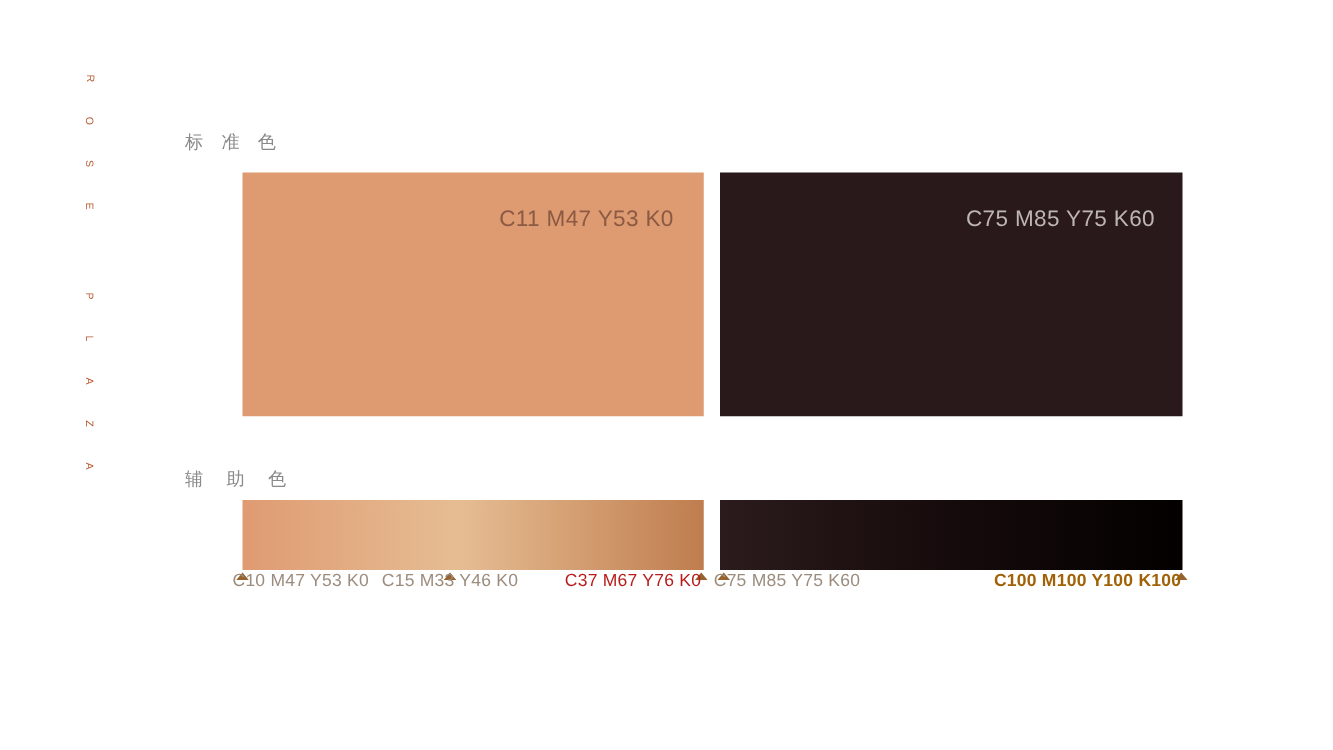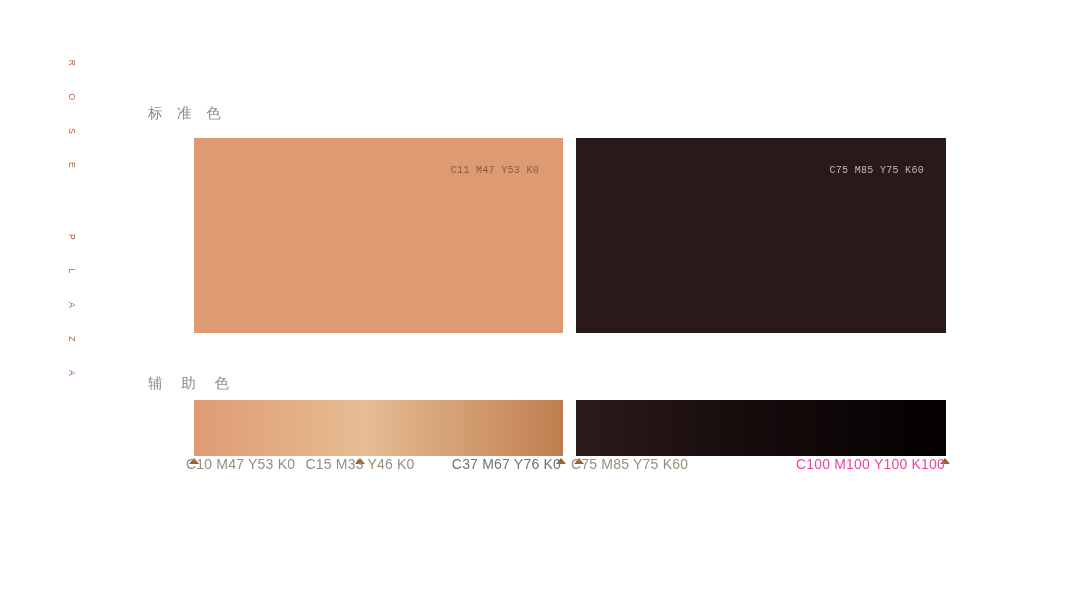--- a/index.html
+++ b/index.html
@@ -50,24 +50,24 @@
   #title-standard { left:148px; top:104px; }
   #title-auxiliary { left:148px; top:374px;font-family:Liberation Mono, monospace; }
 
   
   .swatch {
     position:absolute;
     display:block;
   }
   .swatch-label {
     position:absolute;
-    font-size:10px;
+    font-size:18px;
     letter-spacing:0.3px;
     white-space:nowrap;
-    font-family:Liberation Mono, monospace;
+    font-family:Liberation Sans, sans-serif;
     margin-left:40px;
   }
 
   #swatch-primary {
     left:194px; top:138px;
     width:369px; height:195px;
   }
   #swatch-primary-label {
     right:24px; top:27px;
     color:#8a5a44;
@@ -161,17 +161,17 @@
   <div class="gradient-bar" id="gradient-dark" style="background: linear-gradient(to right, rgb(43, 27, 28) 0%, rgb(24, 12, 13) 45%, rgb(3, 0, 0) 100%);"></div>
 
   <div class="tick-marker" id="marker-w0" style="border-bottom-color: rgb(150, 99, 47); left: 194px;"></div>
   <div class="tick-marker" id="marker-w1" style="border-bottom-color: rgb(150, 99, 47); left: 360px;"></div>
   <div class="tick-marker" id="marker-w2" style="border-bottom-color: rgb(150, 99, 47); left: 561px;"></div>
   <div class="tick-marker" id="marker-d0" style="border-bottom-color: rgb(150, 99, 47); left: 579px;"></div>
   <div class="tick-marker" id="marker-d1" style="border-bottom-color: rgb(150, 99, 47); left: 945px;"></div>
 
   <div class="stop-label" id="stop-w0" style="color: rgb(155, 140, 126); left: 194px; transform: translateX(-8px);">C10 M47 Y53 K0</div>
   <div class="stop-label" id="stop-w1" style="color: rgb(155, 140, 126); left: 360px; transform: translateX(-50%); text-align: right;">C15 M33 Y46 K0</div>
-  <div class="stop-label" id="stop-w2" style="color: #737373; left: 561px; transform: translateX(-100%);">C37 M67 Y76 K0</div>
+  <div class="stop-label" id="stop-w2" style="color: #b91c1c; left: 561px; transform: translateX(-100%);">C37 M67 Y76 K0</div>
   <div class="stop-label" id="stop-d0" style="color: rgb(155, 140, 126); left: 579px; transform: translateX(-8px);">C75 M85 Y75 K60</div>
-  <div class="stop-label" id="stop-d1" style="color: #ec4899; left: 945px; transform: translateX(-100%);">C100 M100 Y100 K100</div>
+  <div class="stop-label" id="stop-d1" style="color: #a16207; left: 945px; transform: translateX(-100%); font-weight: bold;">C100 M100 Y100 K100</div>
 
 </div>
 
 </body></html>

